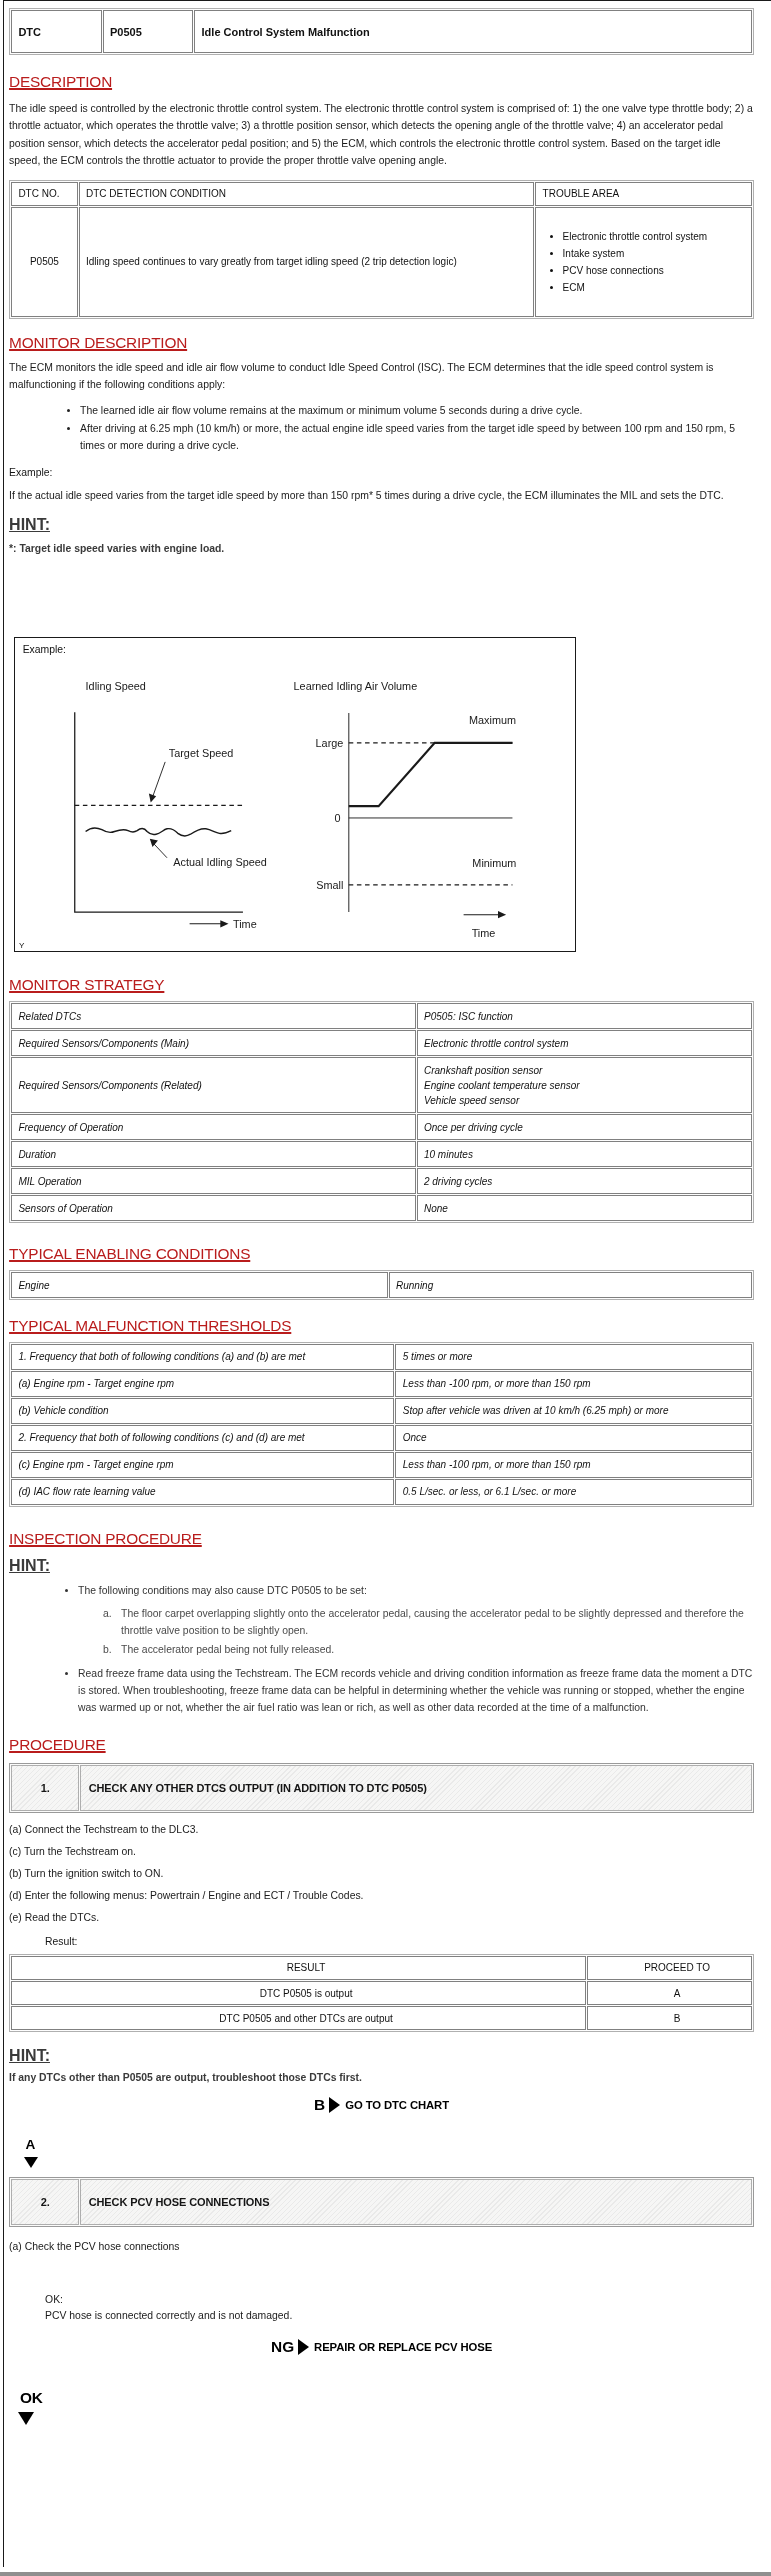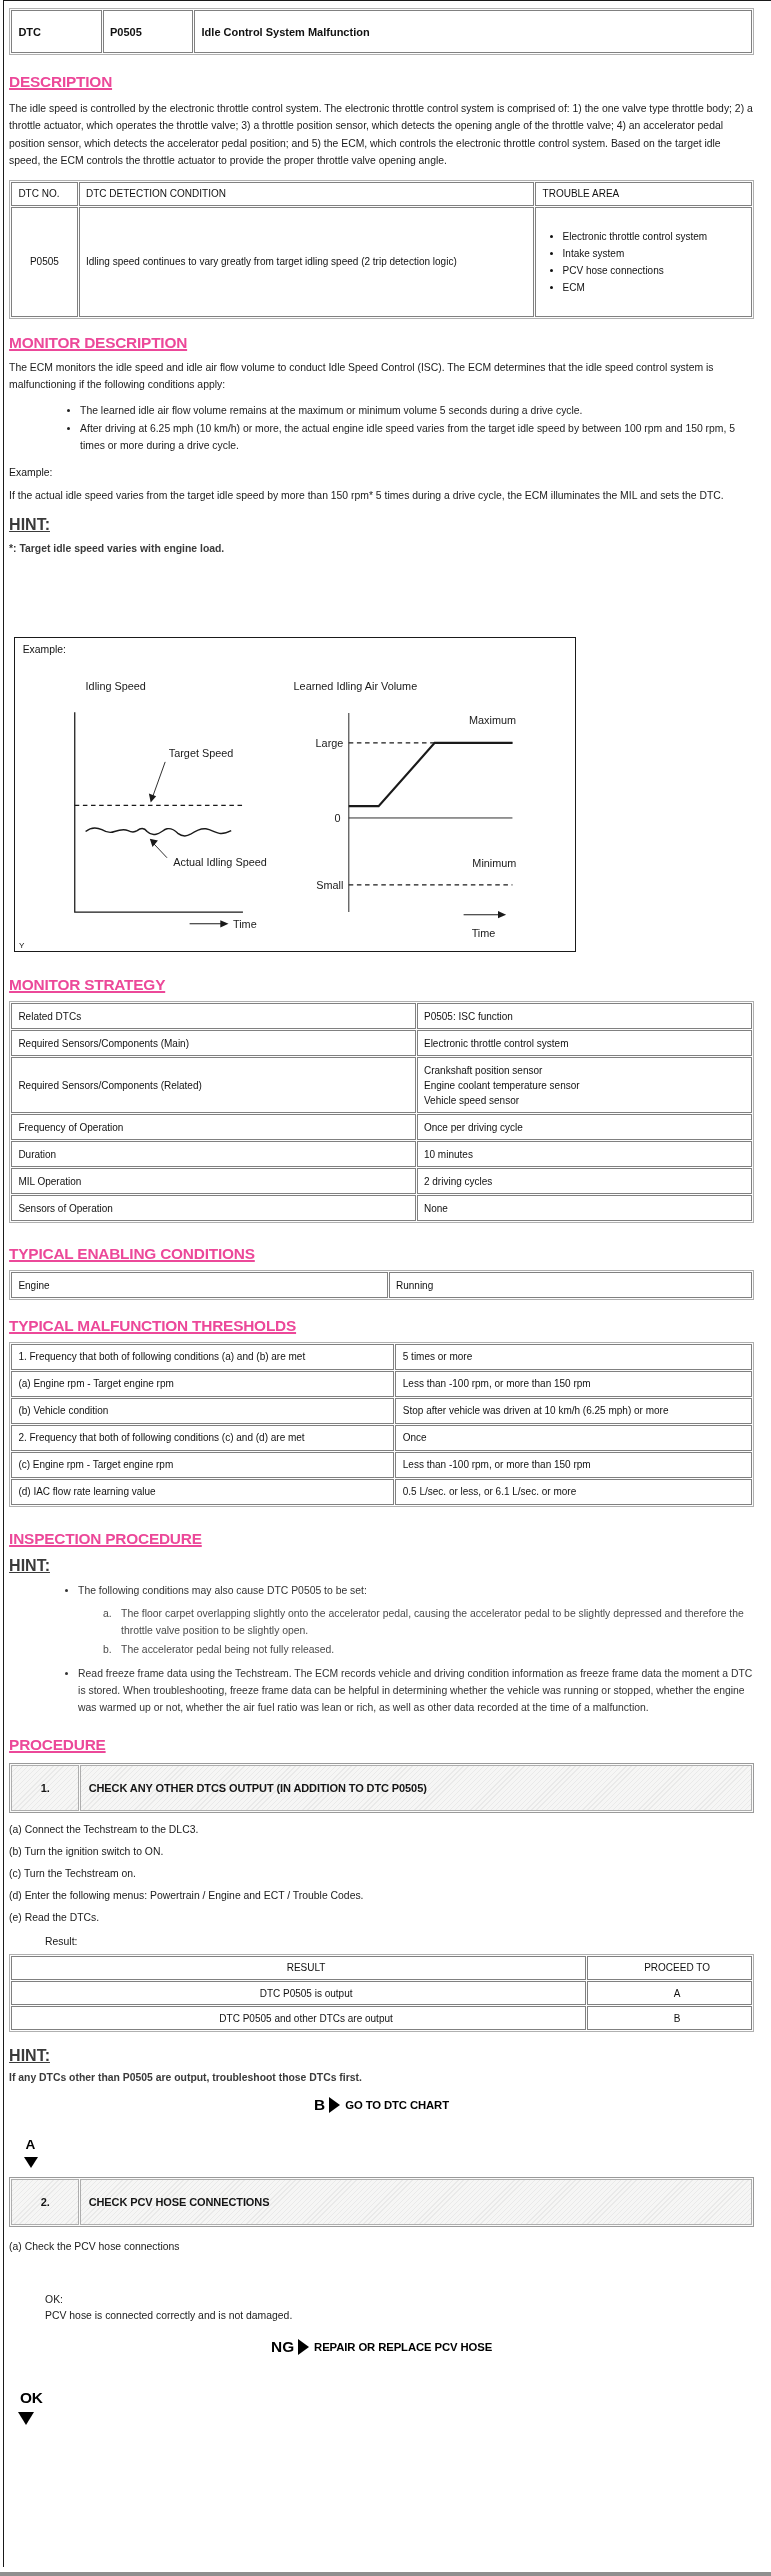--- a/index.html
+++ b/index.html
@@ -7,21 +7,21 @@
     width:772px;min-height:2576px;background:#ffffff;position:relative;
     font-family:"Liberation Sans","DejaVu Sans",sans-serif;color:#151515;
   }
   .page{
     margin-left:2.7px;border-left:1.8px solid #1a1a1a;border-top:1.8px solid #1a1a1a;
     min-height:2567px;padding:7.2px 18px 36px 5.4px;box-sizing:border-box;
   }
   .bottom-edge{position:absolute;left:0;right:0;bottom:0;height:3.6px;background:#8f8f8f;}
 
   h2{
-    font-size:15.4px;font-weight:bold;margin:20px 0 7.2px 0;color:#ec4899;
+    font-size:15.4px;font-weight:normal;margin:20px 0 7.2px 0;color:#b91c1c;
     text-decoration:underline;text-decoration-thickness:1.8px;letter-spacing:-0.2px;
   }
   p.body{font-size:10.4px;line-height:1.64;margin:9px 0;color:#1a1a1a;}
 
   table.tbl{border-collapse:separate;border-spacing:1.8px;border:0.9px solid #b0b0b0;
     background:#fdfdfd;width:100%;font-size:10px;color:#111;}
   table.tbl td,table.tbl th{border:0.9px solid #808080;background:#fff;padding:3.6px 6.3px;
     font-weight:normal;text-align:left;vertical-align:middle;line-height:1.5;}
   th.stipple,td.stipple{
     background-color:#d7d7d7;
@@ -46,21 +46,21 @@
     text-decoration:underline;}
   .hint-bold{margin:9px 0 0 0;font-size:10.4px;font-weight:bold;color:#3a3a3a;}
 
   .figure{width:562px;height:315px;border:1.8px solid #1a1a1a;margin:83px 0 0 4.5px;
     position:relative;background:#fff;box-sizing:border-box;}
   .figure .fig-example{position:absolute;left:8.1px;top:5.4px;font-size:10.4px;color:#111;}
   .figure .fig-corner{position:absolute;left:4.5px;bottom:0.9px;font-size:8.1px;color:#111;}
   .figure svg{position:absolute;left:0;top:0;}
   .figure text{font-size:12px;fill:#1a1a1a;font-family:"Liberation Sans","DejaVu Sans",sans-serif;}
 
-  table.kv-tbl{}
+  table.kv-tbl{font-style:italic;}
   .col-k{width:390px;} .col-k2{width:362px;}
   table.kv-tbl td{padding:4.5px 6.3px;}
 
   ul.insp{padding-left:69px;color:#333;}
   ul.insp > li{margin:5.4px 0;}
   .sublist{margin:5.4px 0 7.2px 25px;color:#4a4a4a;}
   .subitem{display:flex;margin:1.8px 0;line-height:1.64;}
   .submarker{width:18px;flex:none;}
 
   table.step-tbl{border-collapse:separate;border-spacing:1.8px;border:0.9px solid #9a9a9a;
@@ -285,22 +285,22 @@
   <table class="step-tbl">
     <tbody>
         <tr>
       <td class="step-num">1.</td>
       <td class="step-title">CHECK ANY OTHER DTCS OUTPUT (IN ADDITION TO DTC P0505)</td>
     </tr>
   </tbody>
     </table>
 
   <p class="step-line">(a) Connect the Techstream to the DLC3.</p>
+  <p class="step-line">(c) Turn the Techstream on.</p>
   <p class="step-line">(b) Turn the ignition switch to ON.</p>
-  <p class="step-line">(c) Turn the Techstream on.</p>
   <p class="step-line">(d) Enter the following menus: Powertrain / Engine and ECT / Trouble Codes.</p>
   <p class="step-line">(e) Read the DTCs.</p>
   <p class="result-label">Result:</p>
 
   <table class="tbl result-tbl">
     <tbody>
         <tr>
       <th class="stipple col-result">RESULT</th>
       <th class="stipple">PROCEED TO</th>
     </tr>

